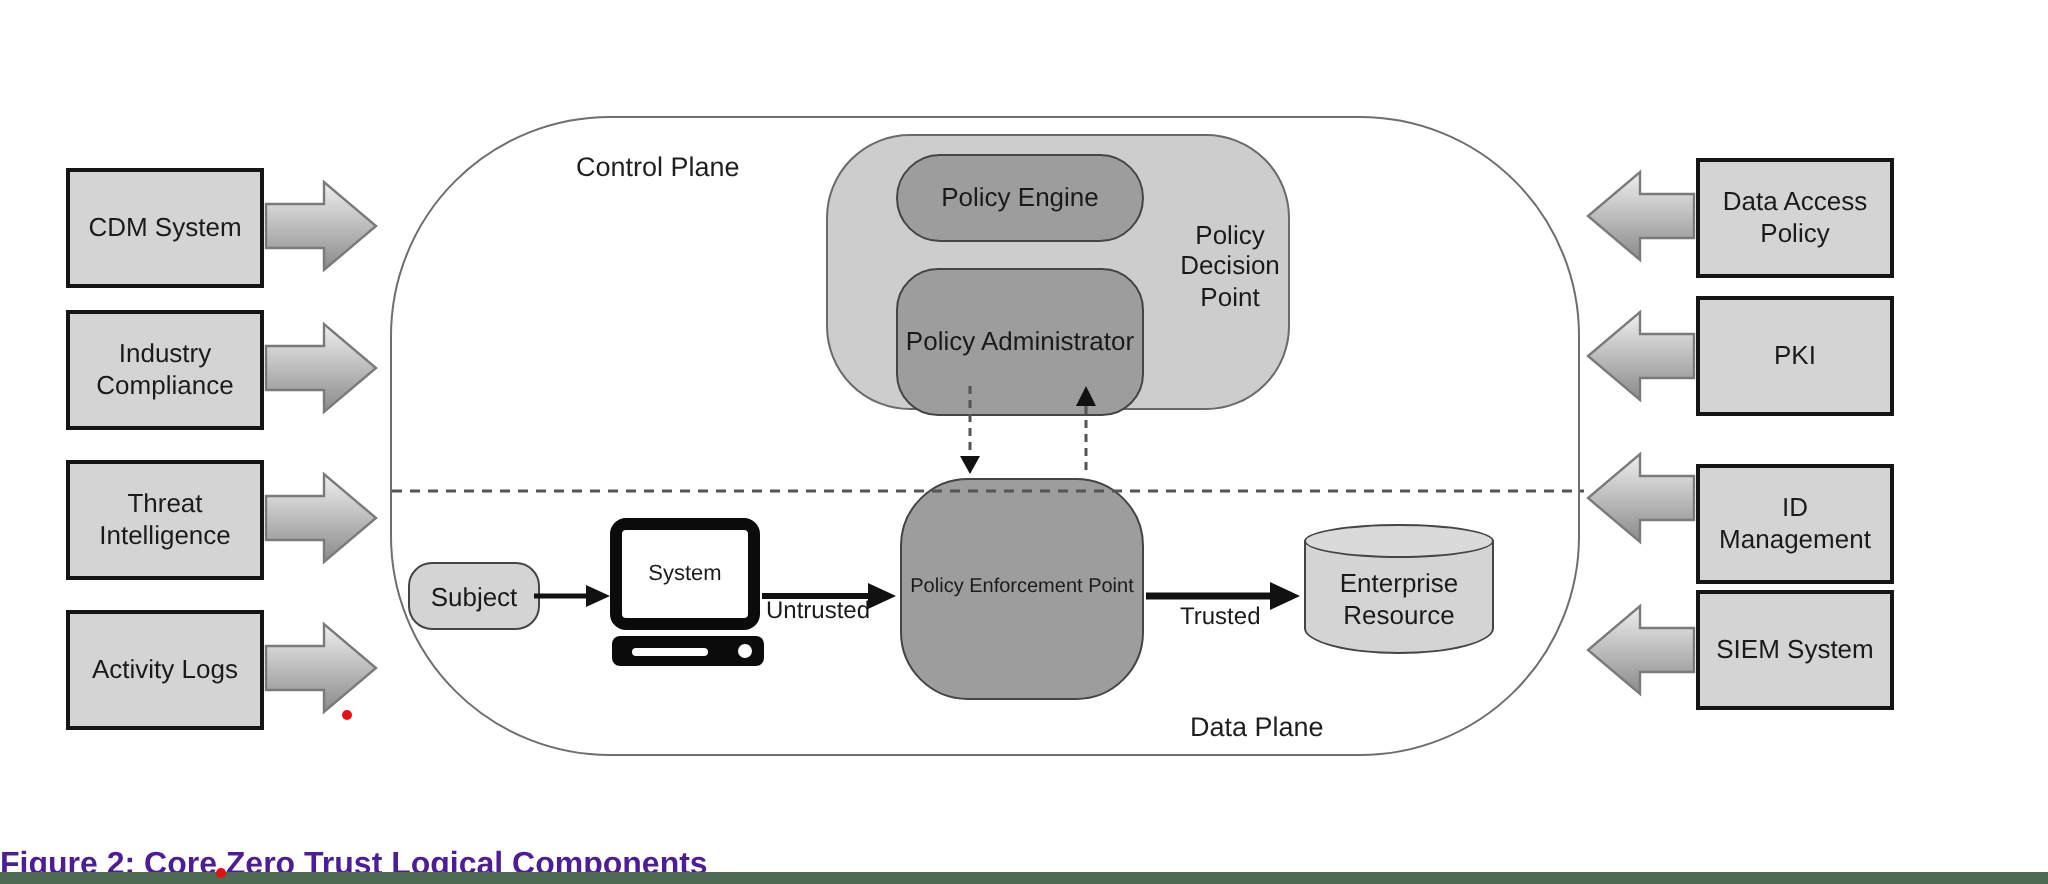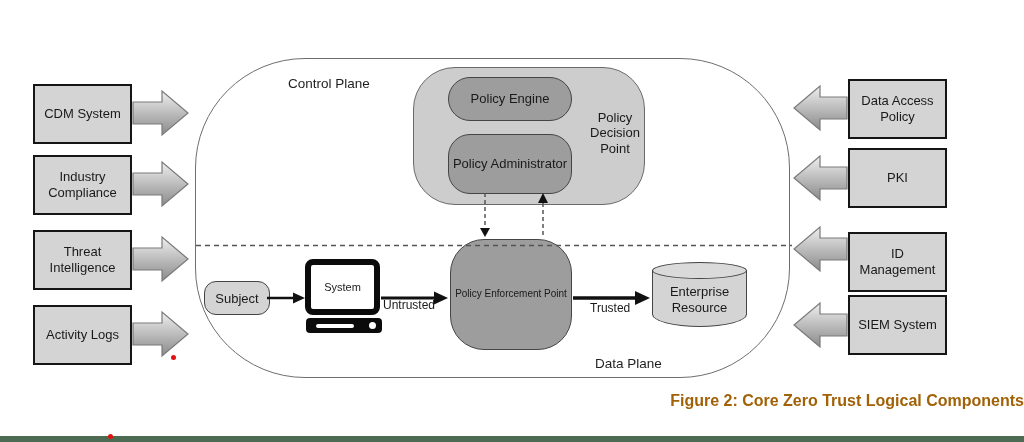--- a/index.html
+++ b/index.html
@@ -69,22 +69,22 @@
     display:flex; align-items:center; justify-content:center;
     text-align:center; font-size:13px; line-height:1.2; padding-top:4px;
   }
   .cyl-top {
     left:652px; top:262px; width:95px; height:17px; box-sizing:border-box;
     background:#dadada; border:1.5px solid #454545; border-radius:50%;
   }
   .flow-label { font-size:12px; white-space:nowrap;margin-top:26px; }
   
   .caption {
-    left:0; top:392px; width:1024px; text-align:right;
-    font-size:16px; font-weight:bold; color:#a16207;
+    left:0; top:424px; width:1024px; text-align:left;
+    font-size:16px; font-weight:bold; color:#4c1d95;
   }
   .green-bar { left:0; top:436px; width:1024px; height:6px; background:var(--green-bar,#4d6a52); }
   .red-dot { width:5px; height:5px; border-radius:50%; background:var(--red-marker,#e31212); }
   .overlay { left:0; top:0; pointer-events:none; }
 </style>
 </head>
 <body>
 
 <div class="stage">
 
@@ -97,21 +97,21 @@
   <div class="abs io-box io-left" style="top:230px;">Threat Intelligence</div>
   <div class="abs io-box io-left" style="top:305px;">Activity Logs</div>
 
   <div class="abs io-box io-right" style="top:79px;">Data Access Policy</div>
   <div class="abs io-box io-right" style="top:148px;">PKI</div>
   <div class="abs io-box io-right" style="top:232px;">ID Management</div>
   <div class="abs io-box io-right" style="top:295px;">SIEM System</div>
 
   <div class="abs pdp"></div>
   <div class="abs inner-box" style="top:77px; height:44px;">Policy Engine</div>
-  <div class="abs inner-box" style="top:134px; height:60px;">Policy Administrator</div>
+  <div class="abs inner-box" style="top:134px; height:74px;border-radius:21px;">Policy Administrator</div>
   <div class="abs pdp-label">Policy Decision Point</div>
 
   <div class="abs pep">Policy Enforcement Point</div>
 
   <div class="abs subject">Subject</div>
 
   <div class="abs monitor">
     <span>System</span>
   </div>
   <div class="abs sys-base"></div>

